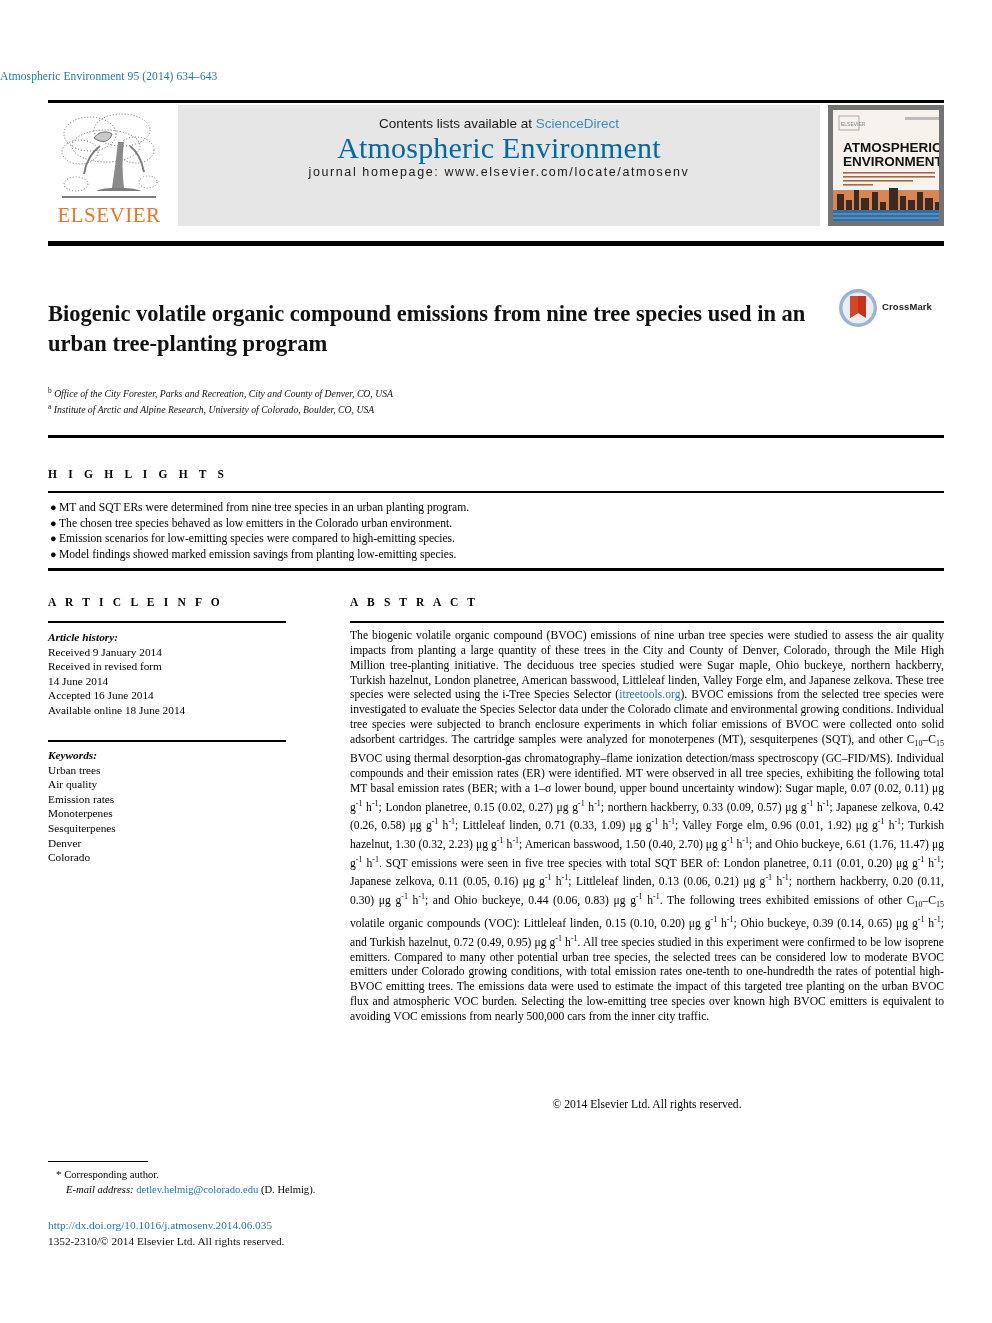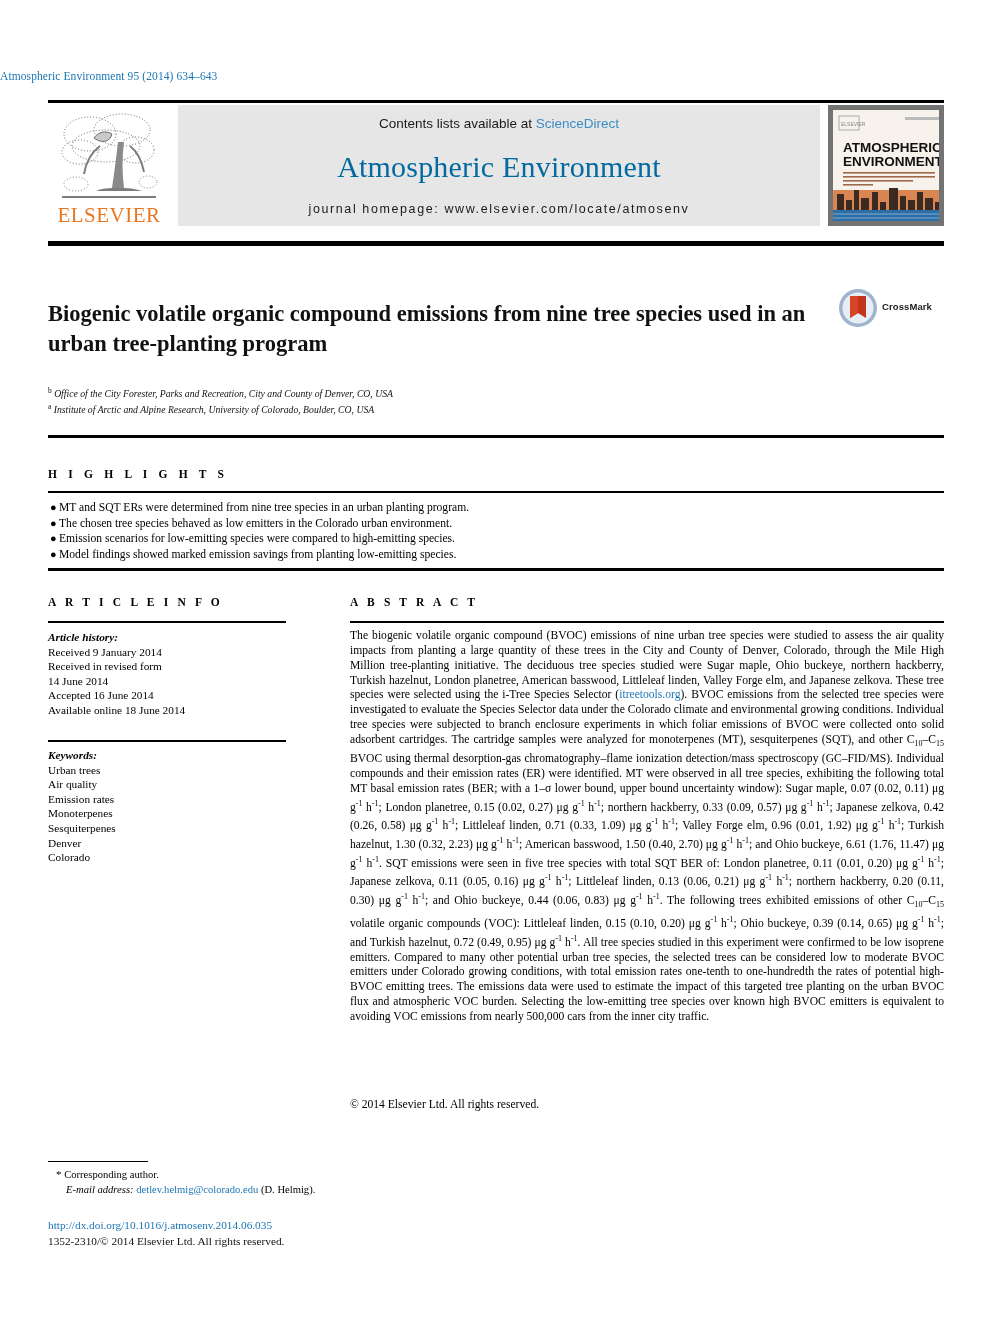--- a/index.html
+++ b/index.html
@@ -67,21 +67,21 @@
     white-space: nowrap;
   }
   .banner-center {
     position: absolute;
     left: 130px; top: 2px;
     width: 642px; height: 121px;
     background: #e6e6e6;
     display: flex;
     flex-direction: column;
     align-items: center;
-    justify-content: space-between;
+    justify-content: flex-start;
     padding: 11px 0 10px 0;
     box-sizing: border-box;
   }
   .contents-line {
     font-size: 13.5px;
     color: #1a1a1a;
     font-family: "Liberation Sans", sans-serif;
   }
   .contents-line .sd {
     color: #3c8dc5;
@@ -282,21 +282,21 @@
   .abstract a, .link {
     color: #1a75b5;
     text-decoration: none;
   }
   .abstract sub { font-size: 8px; vertical-align: sub; }
   .abstract sup { font-size: 8px; vertical-align: super; }
   .copyline {
     position: absolute;
     left: 350px; top: 1098px;
     width: 594px;
-    text-align: left;
+    text-align: center;
     font-size: 11.6px;
   }
 
   
   .rule-foot {
     position: absolute;
     left: 48px; top: 1161px;
     width: 100px; height: 1.3px;
     background: #000;
   }

